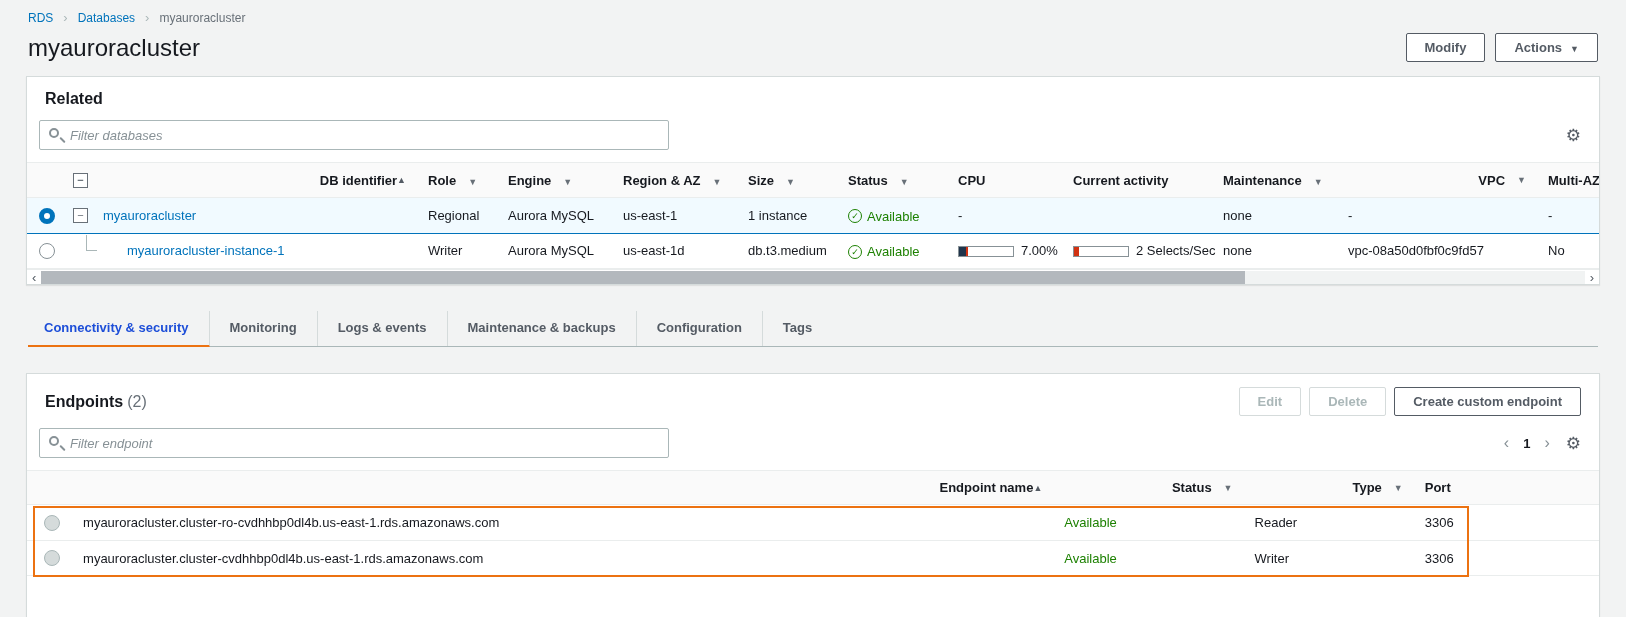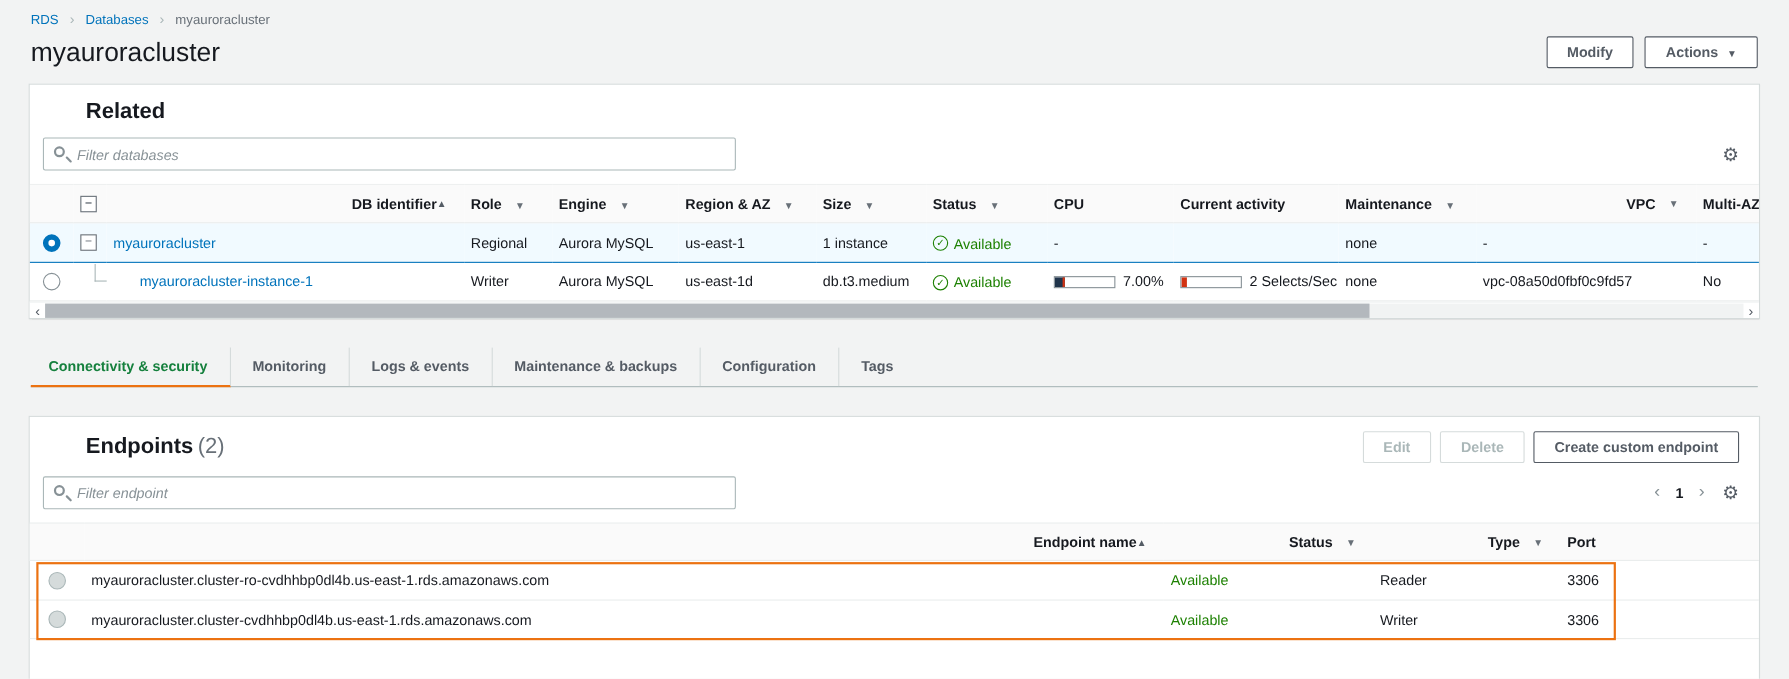--- a/index.html
+++ b/index.html
@@ -29,21 +29,21 @@
   }
   .btn .btn-caret { font-size: 9px; margin-left: 8px; color: #545b64; }
   .btn.disabled { border-color: #d5dbdb; color: #aab7b8; cursor: default; }
 
   
   .card {
     margin: 14px 26px 0; background: #fff;
     border: 1px solid #d5dbdb; box-shadow: 0 1px 1px rgba(0,0,0,.08);
   }
   .card-header { padding: 13px 18px 10px; display: flex; justify-content: space-between; align-items: center; }
-  .card-header h2 { font-size: 20px; font-weight: 700; color: #16191f; margin-left: 33px; }
+  .card-header h2 { font-size: 16px; font-weight: 700; color: #16191f; }
   .card-header h2 .count { color: #687078; font-weight: 400; margin-left: 4px; }
   .header-buttons { display: flex; gap: 8px; }
 
   .toolbar-row { padding: 2px 12px 12px; display: flex; justify-content: space-between; align-items: center; }
   .search { position: relative; width: 630px; }
   .search input {
     width: 100%; height: 30px; border: 1px solid #aab7b8; border-radius: 2px;
     padding: 4px 8px 4px 30px; font: 13px "Liberation Sans", sans-serif; color: #0f172a;
     outline: none; background: #fff;
   }
@@ -100,21 +100,21 @@
   .hscroll { display: flex; align-items: center; height: 15px; background: #fff; border-top: 1px solid #eaeded; }
   .hs-arrow { color: #545b64; font-size: 13px; line-height: 13px; padding: 0 5px; cursor: pointer; }
   .hs-track { flex: 1; height: 13px; background: #f1f3f3; position: relative; }
   .hs-thumb { position: absolute; left: 0; top: 0; height: 13px; width: 78%; background: #b3b8bd; cursor: grab; }
 
   
   .tabs { margin: 26px 28px 0; display: flex; border-bottom: 1px solid #aab7b8; }
   .tab { padding: 9px 20px 10px; font-weight: 700; color: #545b64; cursor: pointer;
     border-right: 1px solid #d5dbdb; white-space: nowrap; }
   .tab:first-child { padding-left: 16px; }
-  .tab.active { color: #15803d; border-bottom: 2px solid #ec7211; margin-bottom: -1px; }
+  .tab.active { color: #1d4ed8; border-bottom: 2px solid #ec7211; margin-bottom: -1px; }
 
   
   .endpoints-card { margin-top: 26px; padding-bottom: 60px; }
   .table-wrap { position: relative; }
   .highlight-box { position: absolute; left: 6px; top: 36px; width: 1436px; height: 71px;
     border: 2px solid #ec7211; pointer-events: none; }
 </style>
 </head>
 <body>
 

